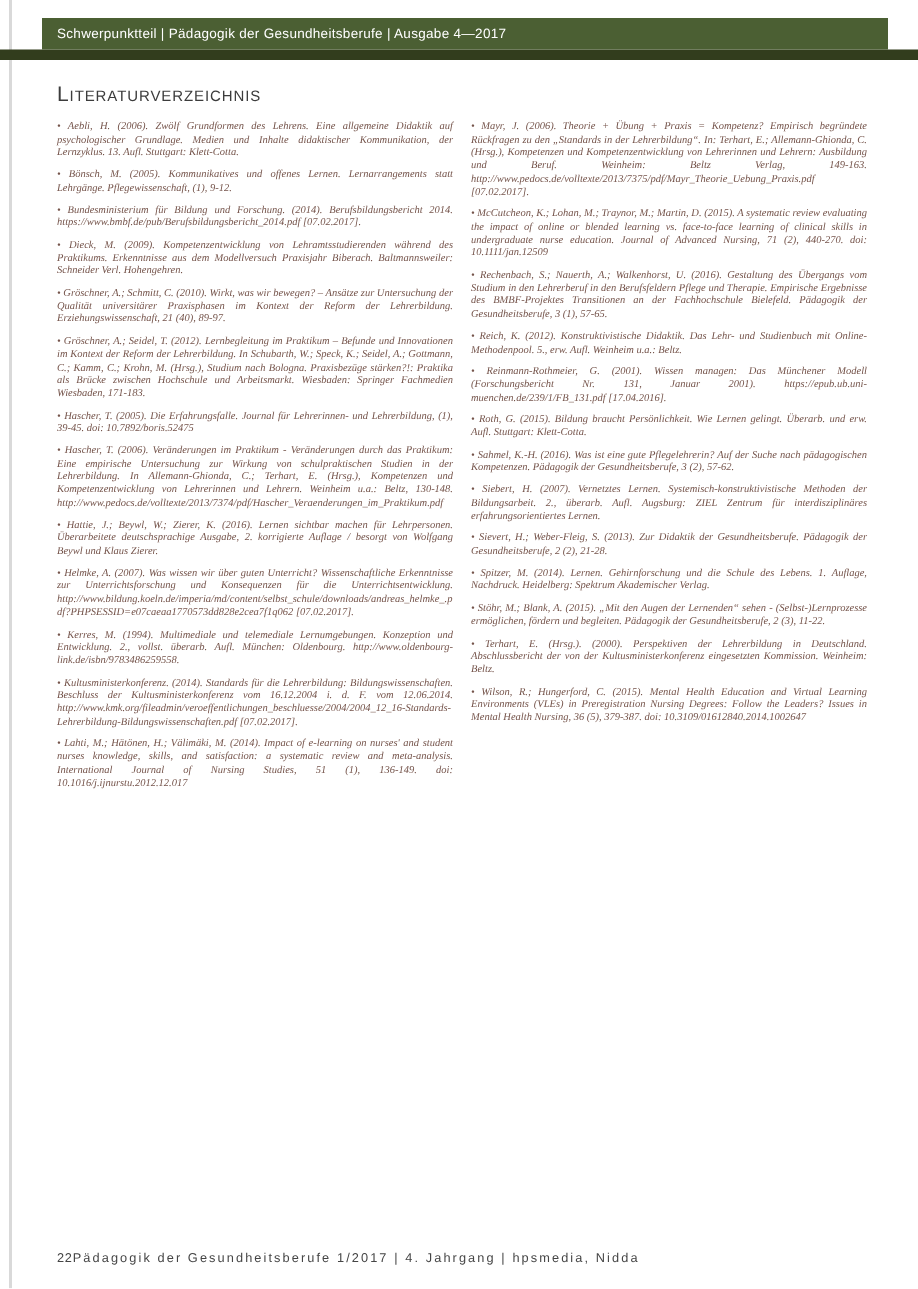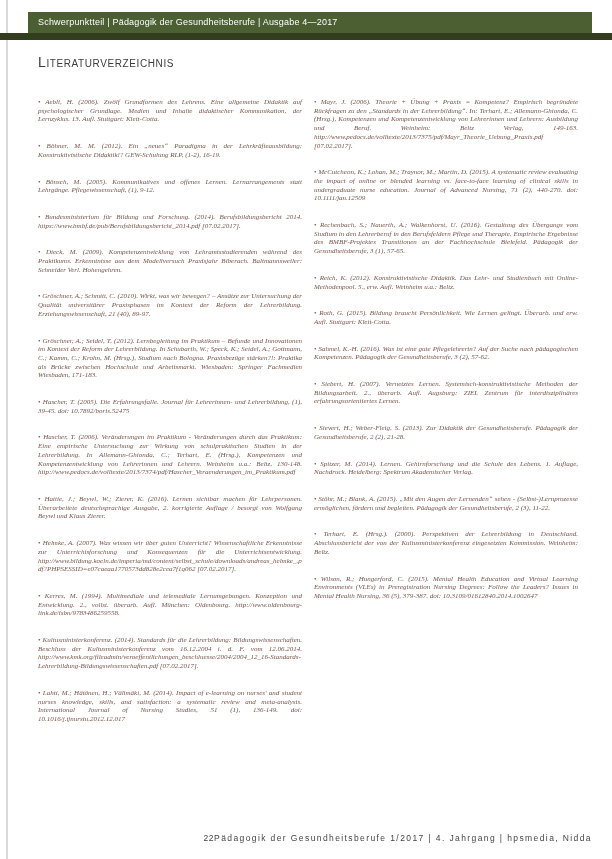--- a/index.html
+++ b/index.html
@@ -46,31 +46,31 @@
     letter-spacing:0.6px;
     color:var(--heading-text);
     text-align:right;
   }
   .columns{
     position:absolute;left:38px;top:80px;width:540px;
     display:flex;gap:12px;
   }
   .col{width:264px;}
   .ref{
-    margin:18px 0 6px 0;
+    margin:0 0 6px 0;
     font-style:italic;
     font-size:7px;
     line-height:8.7px;
     text-align:justify;
     color:var(--body-text);
     word-break:break-word;
   }
   .footer{
     position:absolute;left:38px;top:833px;width:554px;
-    display:flex;justify-content:flex-end;align-items:baseline;
+    display:flex;justify-content:flex-start;align-items:baseline;
     font-family:"Liberation Sans","DejaVu Sans",sans-serif;
     font-size:8.5px;
     letter-spacing:1.4px;
     color:var(--footer-text);
   }
   .footer .page-number{letter-spacing:0.5px;}
 </style>
 </head>
 <body>
 
@@ -82,39 +82,39 @@
 
   <div class="header-bar">
     <span>Schwerpunktteil | Pädagogik der Gesundheitsberufe | Ausgabe 4—2017</span>
   </div>
 
   <h1 class="section-title">Literaturverzeichnis</h1>
 
   <div class="columns">
     <div class="col">
       <p class="ref">• Aebli, H. (2006). Zwölf Grundformen des Lehrens. Eine allgemeine Didaktik auf psychologischer Grundlage. Medien und Inhalte didaktischer Kommunikation, der Lernzyklus. 13. Aufl. Stuttgart: Klett-Cotta.</p>
-      <p class="ref">• Böhner, M. M. (2012). Ein „neues“ Paradigma in der Lehrkräfteausbildung: Konstruktivistische Didaktik!? GEW-Schulung RLP, (1-2), 16-19.</p>
       <p class="ref">• Bönsch, M. (2005). Kommunikatives und offenes Lernen. Lernarrangements statt Lehrgänge. Pflegewissenschaft, (1), 9-12.</p>
       <p class="ref">• Bundesministerium für Bildung und Forschung. (2014). Berufsbildungsbericht 2014. https://www.bmbf.de/pub/Berufsbildungsbericht_2014.pdf [07.02.2017].</p>
       <p class="ref">• Dieck, M. (2009). Kompetenzentwicklung von Lehramtsstudierenden während des Praktikums. Erkenntnisse aus dem Modellversuch Praxisjahr Biberach. Baltmannsweiler: Schneider Verl. Hohengehren.</p>
       <p class="ref">• Gröschner, A.; Schmitt, C. (2010). Wirkt, was wir bewegen? – Ansätze zur Untersuchung der Qualität universitärer Praxisphasen im Kontext der Reform der Lehrerbildung. Erziehungswissenschaft, 21 (40), 89-97.</p>
       <p class="ref">• Gröschner, A.; Seidel, T. (2012). Lernbegleitung im Praktikum – Befunde und Innovationen im Kontext der Reform der Lehrerbildung. In Schubarth, W.; Speck, K.; Seidel, A.; Gottmann, C.; Kamm, C.; Krohn, M. (Hrsg.), Studium nach Bologna. Praxisbezüge stärken?!: Praktika als Brücke zwischen Hochschule und Arbeitsmarkt. Wiesbaden: Springer Fachmedien Wiesbaden, 171-183.</p>
       <p class="ref">• Hascher, T. (2005). Die Erfahrungsfalle. Journal für Lehrerinnen- und Lehrerbildung, (1), 39-45. doi: 10.7892/boris.52475</p>
       <p class="ref">• Hascher, T. (2006). Veränderungen im Praktikum - Veränderungen durch das Praktikum: Eine empirische Untersuchung zur Wirkung von schulpraktischen Studien in der Lehrerbildung. In Allemann-Ghionda, C.; Terhart, E. (Hrsg.), Kompetenzen und Kompetenzentwicklung von Lehrerinnen und Lehrern. Weinheim u.a.: Beltz, 130-148. http://www.pedocs.de/volltexte/2013/7374/pdf/Hascher_Veraenderungen_im_Praktikum.pdf</p>
       <p class="ref">• Hattie, J.; Beywl, W.; Zierer, K. (2016). Lernen sichtbar machen für Lehrpersonen. Überarbeitete deutschsprachige Ausgabe, 2. korrigierte Auflage / besorgt von Wolfgang Beywl und Klaus Zierer.</p>
       <p class="ref">• Helmke, A. (2007). Was wissen wir über guten Unterricht? Wissenschaftliche Erkenntnisse zur Unterrichtsforschung und Konsequenzen für die Unterrichtsentwicklung. http://www.bildung.koeln.de/imperia/md/content/selbst_schule/downloads/andreas_helmke_.pdf?PHPSESSID=e07caeaa1770573dd828e2cea7f1q062 [07.02.2017].</p>
       <p class="ref">• Kerres, M. (1994). Multimediale und telemediale Lernumgebungen. Konzeption und Entwicklung. 2., vollst. überarb. Aufl. München: Oldenbourg. http://www.oldenbourg-link.de/isbn/9783486259558.</p>
       <p class="ref">• Kultusministerkonferenz. (2014). Standards für die Lehrerbildung: Bildungswissenschaften. Beschluss der Kultusministerkonferenz vom 16.12.2004 i. d. F. vom 12.06.2014. http://www.kmk.org/fileadmin/veroeffentlichungen_beschluesse/2004/2004_12_16-Standards-Lehrerbildung-Bildungswissenschaften.pdf [07.02.2017].</p>
       <p class="ref">• Lahti, M.; Hätönen, H.; Välimäki, M. (2014). Impact of e-learning on nurses' and student nurses knowledge, skills, and satisfaction: a systematic review and meta-analysis. International Journal of Nursing Studies, 51 (1), 136-149. doi: 10.1016/j.ijnurstu.2012.12.017</p>
     </div>
     <div class="col">
       <p class="ref">• Mayr, J. (2006). Theorie + Übung + Praxis = Kompetenz? Empirisch begründete Rückfragen zu den „Standards in der Lehrerbildung“. In: Terhart, E.; Allemann-Ghionda, C. (Hrsg.), Kompetenzen und Kompetenzentwicklung von Lehrerinnen und Lehrern: Ausbildung und Beruf. Weinheim: Beltz Verlag, 149-163. http://www.pedocs.de/volltexte/2013/7375/pdf/Mayr_Theorie_Uebung_Praxis.pdf [07.02.2017].</p>
       <p class="ref">• McCutcheon, K.; Lohan, M.; Traynor, M.; Martin, D. (2015). A systematic review evaluating the impact of online or blended learning vs. face-to-face learning of clinical skills in undergraduate nurse education. Journal of Advanced Nursing, 71 (2), 440-270. doi: 10.1111/jan.12509</p>
       <p class="ref">• Rechenbach, S.; Nauerth, A.; Walkenhorst, U. (2016). Gestaltung des Übergangs vom Studium in den Lehrerberuf in den Berufsfeldern Pflege und Therapie. Empirische Ergebnisse des BMBF-Projektes Transitionen an der Fachhochschule Bielefeld. Pädagogik der Gesundheitsberufe, 3 (1), 57-65.</p>
       <p class="ref">• Reich, K. (2012). Konstruktivistische Didaktik. Das Lehr- und Studienbuch mit Online-Methodenpool. 5., erw. Aufl. Weinheim u.a.: Beltz.</p>
+      <p class="ref">• Reinmann-Rothmeier, G. (2001). Wissen managen: Das Münchener Modell (Forschungsbericht Nr. 131, Januar 2001). https://epub.ub.uni-muenchen.de/239/1/FB_131.pdf [17.04.2016].</p>
       <p class="ref">• Roth, G. (2015). Bildung braucht Persönlichkeit. Wie Lernen gelingt. Überarb. und erw. Aufl. Stuttgart: Klett-Cotta.</p>
       <p class="ref">• Sahmel, K.-H. (2016). Was ist eine gute Pflegelehrerin? Auf der Suche nach pädagogischen Kompetenzen. Pädagogik der Gesundheitsberufe, 3 (2), 57-62.</p>
       <p class="ref">• Siebert, H. (2007). Vernetztes Lernen. Systemisch-konstruktivistische Methoden der Bildungsarbeit. 2., überarb. Aufl. Augsburg: ZIEL Zentrum für interdisziplinäres erfahrungsorientiertes Lernen.</p>
       <p class="ref">• Sievert, H.; Weber-Fleig, S. (2013). Zur Didaktik der Gesundheitsberufe. Pädagogik der Gesundheitsberufe, 2 (2), 21-28.</p>
       <p class="ref">• Spitzer, M. (2014). Lernen. Gehirnforschung und die Schule des Lebens. 1. Auflage, Nachdruck. Heidelberg: Spektrum Akademischer Verlag.</p>
       <p class="ref">• Stöhr, M.; Blank, A. (2015). „Mit den Augen der Lernenden“ sehen - (Selbst-)Lernprozesse ermöglichen, fördern und begleiten. Pädagogik der Gesundheitsberufe, 2 (3), 11-22.</p>
       <p class="ref">• Terhart, E. (Hrsg.). (2000). Perspektiven der Lehrerbildung in Deutschland. Abschlussbericht der von der Kultusministerkonferenz eingesetzten Kommission. Weinheim: Beltz.</p>
       <p class="ref">• Wilson, R.; Hungerford, C. (2015). Mental Health Education and Virtual Learning Environments (VLEs) in Preregistration Nursing Degrees: Follow the Leaders? Issues in Mental Health Nursing, 36 (5), 379-387. doi: 10.3109/01612840.2014.1002647</p>
     </div>
   </div>

